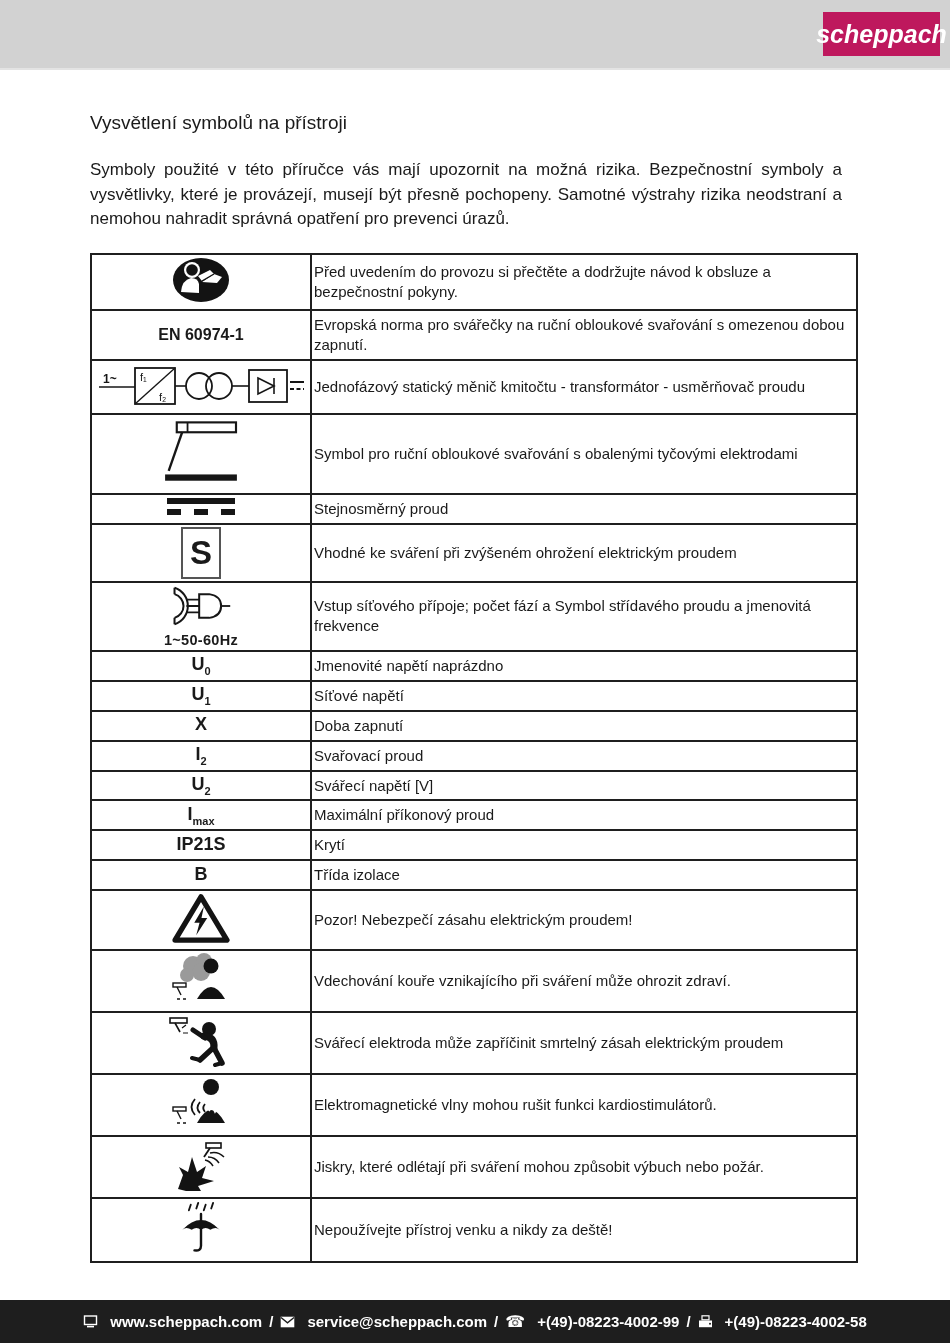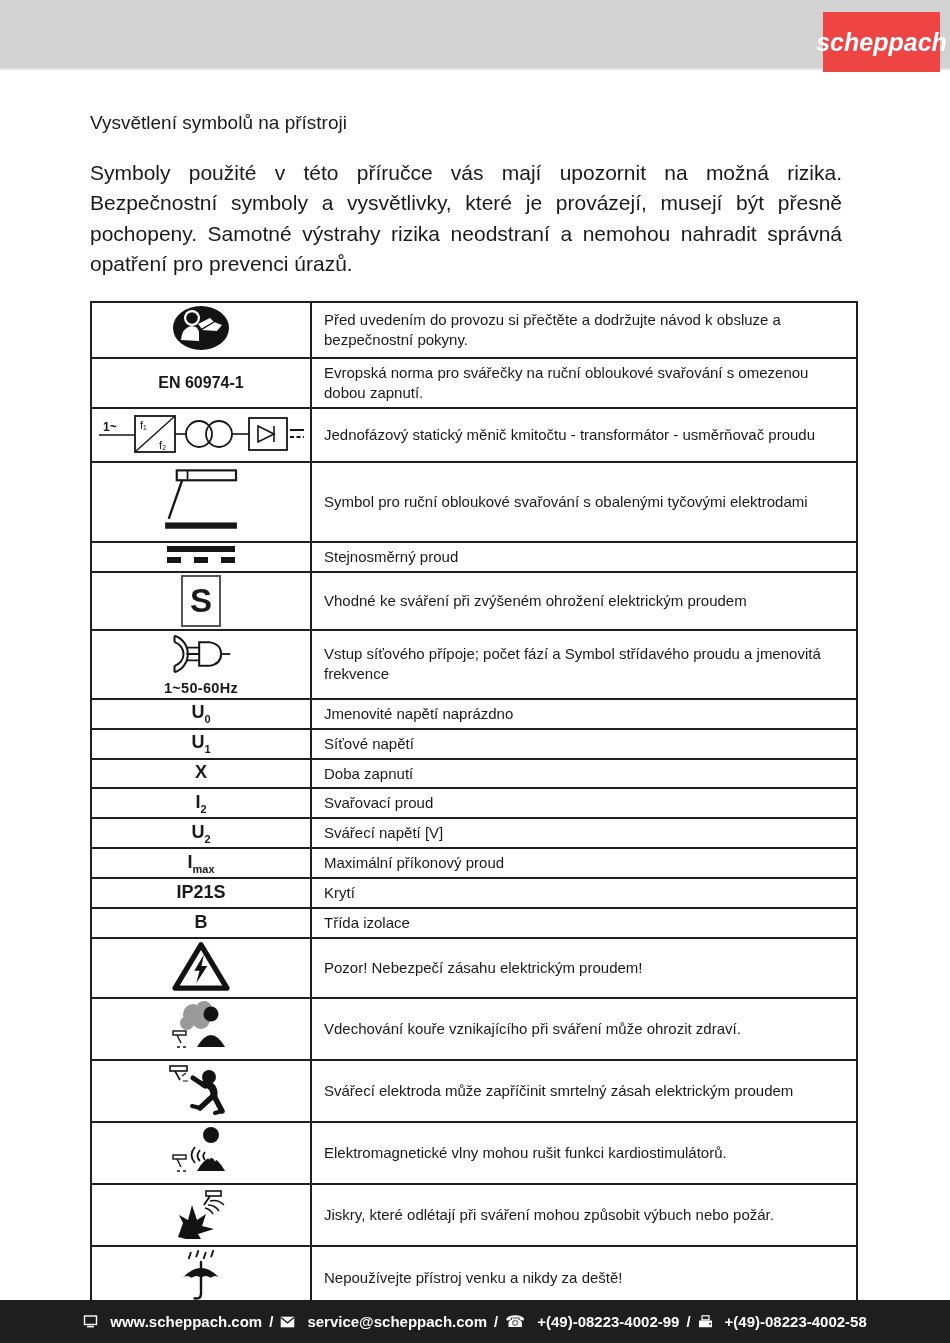--- a/index.html
+++ b/index.html
@@ -4,35 +4,35 @@
 <style>
   * { box-sizing: border-box; }
   html,body { margin:0; padding:0; }
   body {
     width:950px; height:1343px; position:relative; overflow:hidden;
     background:#ffffff; color:#1a1a1a;
     font-family:"Liberation Sans", sans-serif;
   }
   .topbar { height:70px; background:#d2d2d2; position:relative; border-bottom:2px solid #e3e3e3; }
   .logo-box {
-    position:absolute; top:12px; right:10px; width:117px; height:60px;
-    background:#ef4444; display:flex; align-items:center; justify-content:center;
+    position:absolute; top:12px; right:10px; width:117px; height:44px;
+    background:#be185d; display:flex; align-items:center; justify-content:center;
   }
   .logo-box span {
     color:#fff; font-weight:bold; font-style:italic; font-size:25px; letter-spacing:0px;
     transform:scaleY(1.05);
   }
   .content { width:768px; margin-left:90px; padding-top:42px; }
   .doc-title { font-size:19px; font-weight:normal; margin:0; }
-  .intro { font-size:21px; line-height:1.45; text-align:justify; margin:24px 16px 0 0; }
+  .intro { font-size:17px; line-height:1.45; text-align:justify; margin:24px 16px 0 0; }
 
   table.symtable { border-collapse:collapse; width:768px; margin-top:21px; }
   table.symtable td { border:2px solid #1f1f1f; vertical-align:middle; }
   td.sym { width:220px; text-align:center; padding:2px; }
-  td.desc { font-size:15px; line-height:1.33; padding:4px 12px; color:#1a1a1a; }
+  td.desc { font-size:15px; line-height:1.33; padding:4px 2px; color:#1a1a1a; }
 
   .sym-text { font-weight:bold; font-size:16px; }
   .sym-letter { font-weight:bold; font-size:18px; }
   .sym-letter sub { font-size:11px; font-weight:bold; }
   .s-box {
     display:inline-flex; width:40px; height:52px; border:2px solid #555;
     align-items:center; justify-content:center; font-weight:bold; font-size:33px; background:#fff;
   }
   .mains-caption { font-weight:bold; font-size:14.5px; margin-top:1px; letter-spacing:0.3px; }
 

